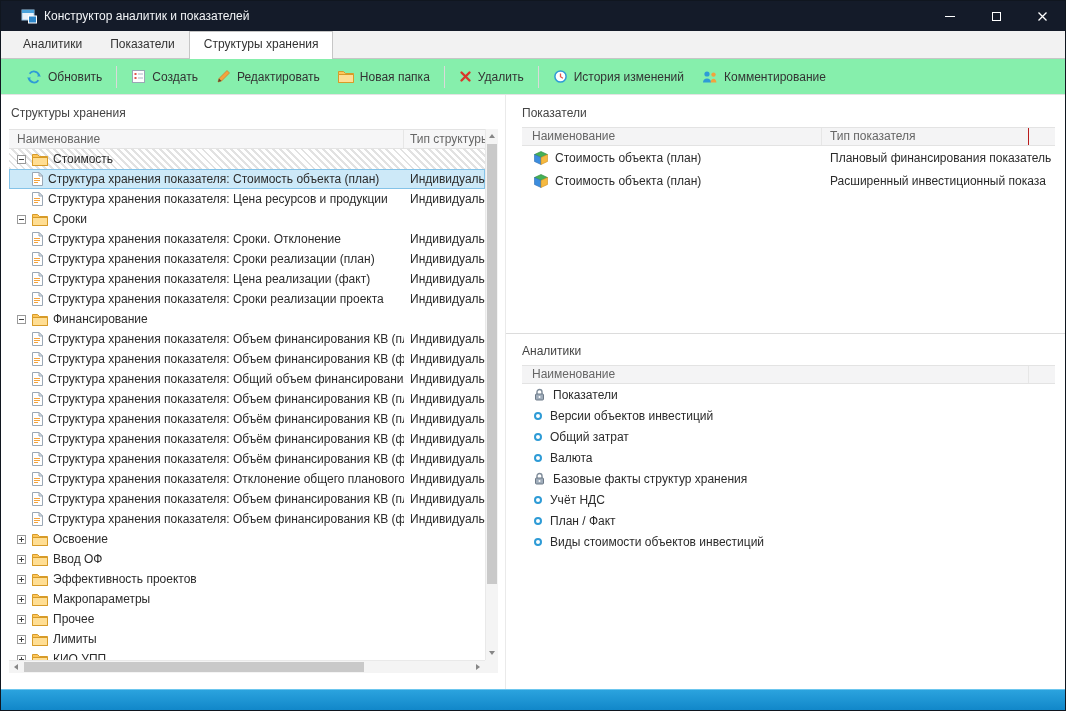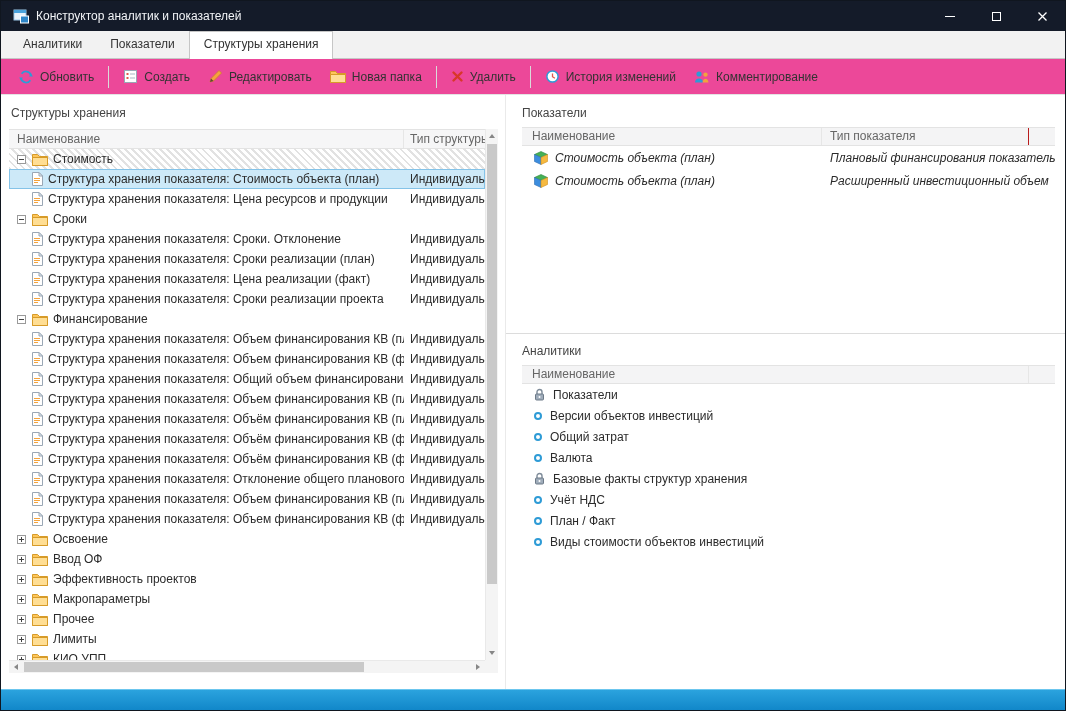--- a/index.html
+++ b/index.html
@@ -4,38 +4,38 @@
 <style>
   * { box-sizing: border-box; }
   html,body { margin:0; padding:0; background:#ffffff; }
   body { font-family:"Liberation Sans","DejaVu Sans",sans-serif; font-size:12px; color:#2b2b2b; }
 
   .window { position:relative; width:1066px; height:711px; background:#fff;
             border:1px solid #10161f; overflow:hidden; }
 
   
   .titlebar { height:30px; background:#141b29; display:flex; align-items:center;
-              padding-left:12px; color:#fff; }
+              padding-left:20px; color:#fff; }
   .appicon { display:flex; margin-right:7px; }
   .apptitle { font-size:12px; color:#f2f4f7; }
   .wincontrols { margin-left:auto; display:flex; height:100%; }
   .winbtn { width:46px; height:100%; display:flex; align-items:center; justify-content:center; cursor:default; }
   .g-min { width:10px; height:1px; background:#fff; display:block; }
   .g-max { width:9px; height:9px; border:1px solid #fff; display:block; }
 
   
   .tabbar { height:28px; background:#f2f2f2; display:flex; align-items:flex-end;
             padding-left:8px; border-bottom:1px solid #c6c6c6; }
   .tab { padding:5px 14px 7px; color:#333; position:relative; }
   .tab.active { background:#fff; border:1px solid #c6c6c6; border-bottom:none;
                 margin-bottom:-1px; padding-bottom:8px; }
 
   
-  .toolbar { height:36px; background:#ec4899; border-bottom:1px solid #e3e3e3;
-             display:flex; align-items:center; padding:0 8px; }
+  .toolbar { height:36px; background:#86efac; border-bottom:1px solid #e3e3e3;
+             display:flex; align-items:center; padding:0 16px; }
   .tbtn { display:flex; align-items:center; gap:6px; padding:5px 9px; border-radius:2px; color:#333; }
   .tic { display:flex; align-items:center; }
   .tsep { width:1px; height:22px; background:#dadada; margin:0 5px; }
 
   
   .main { position:absolute; top:94px; left:0; right:0; bottom:21px; background:#fff; }
   .ptitle { color:#444; }
 
   
   .leftpanel { position:absolute; left:8px; top:8px; width:489px; height:570px; }
@@ -90,21 +90,21 @@
   .rp-top .ptitle { margin:11px 0 7px 16px; }
   .rp-bottom .ptitle { margin:10px 0 7px 16px; }
   .rg-head { display:flex; height:19px; background:#f4f4f5; border-top:1px solid #e3e3e3;
              border-bottom:1px solid #e3e3e3; color:#666; margin:0 10px 0 16px; }
   .rh1 { width:300px; padding-left:10px; line-height:17px; border-right:1px solid #e6e6e6;
          overflow:hidden; white-space:nowrap; }
   .rh1.wide { flex:1; }
   .rh2 { flex:1; padding-left:8px; line-height:17px; border-right:1px solid #b91c1c;
          overflow:hidden; white-space:nowrap; }
   .rh3 { width:26px; }
-  .rrow { display:flex; height:23px; align-items:center; margin:0 10px 0 16px;font-style:italic; }
+  .rrow { display:flex; height:23px; align-items:center; margin:0 10px 0 16px; }
   .rc1 { width:300px; display:flex; align-items:center; gap:7px; padding-left:12px;
          overflow:hidden; white-space:nowrap; height:100%; }
   .rc2 { flex:1; padding-left:8px; overflow:hidden; white-space:nowrap; }
   .arow { display:flex; height:21px; align-items:center; gap:8px; margin:0 10px 0 16px;
           padding-left:12px; overflow:hidden; white-space:nowrap; }
   .ring { width:8px; height:8px; border:2px solid #2e9bd6; border-radius:50%; flex:none; display:block; }
   .ic { display:flex; }
 
   
   .statusbar { position:absolute; left:0; right:0; bottom:0; height:21px;
@@ -649,21 +649,21 @@
               <div class="rc1">
                 <span class="ic">
                   <svg width="14" height="14" viewBox="0 0 14 14">
                     <polygon points="7,0.5 13.5,3.5 7,6.5 0.5,3.5" fill="#45b055" stroke="#2e8540" stroke-width="0.6"></polygon>
                     <polygon points="0.5,3.5 7,6.5 7,13.5 0.5,10.5" fill="#3c8dde" stroke="#2b6cb0" stroke-width="0.6"></polygon>
                     <polygon points="13.5,3.5 7,6.5 7,13.5 13.5,10.5" fill="#f6b93f" stroke="#ce8f1f" stroke-width="0.6"></polygon>
                   </svg>
                 </span>
                 <span class="txt">Стоимость объекта (план)</span>
               </div>
-              <div class="rc2">Расширенный инвестиционный объем</div>
+              <div class="rc2">Расширенный инвестиционный показа</div>
             </div>
           </div>
       </div>
       <div class="rp-bottom">
         <div class="ptitle">Аналитики</div>
         <div class="rg-head">
           <div class="rh1 wide">Наименование</div>
           <div class="rh3"></div>
         </div>
         <div id="ana-rows">

